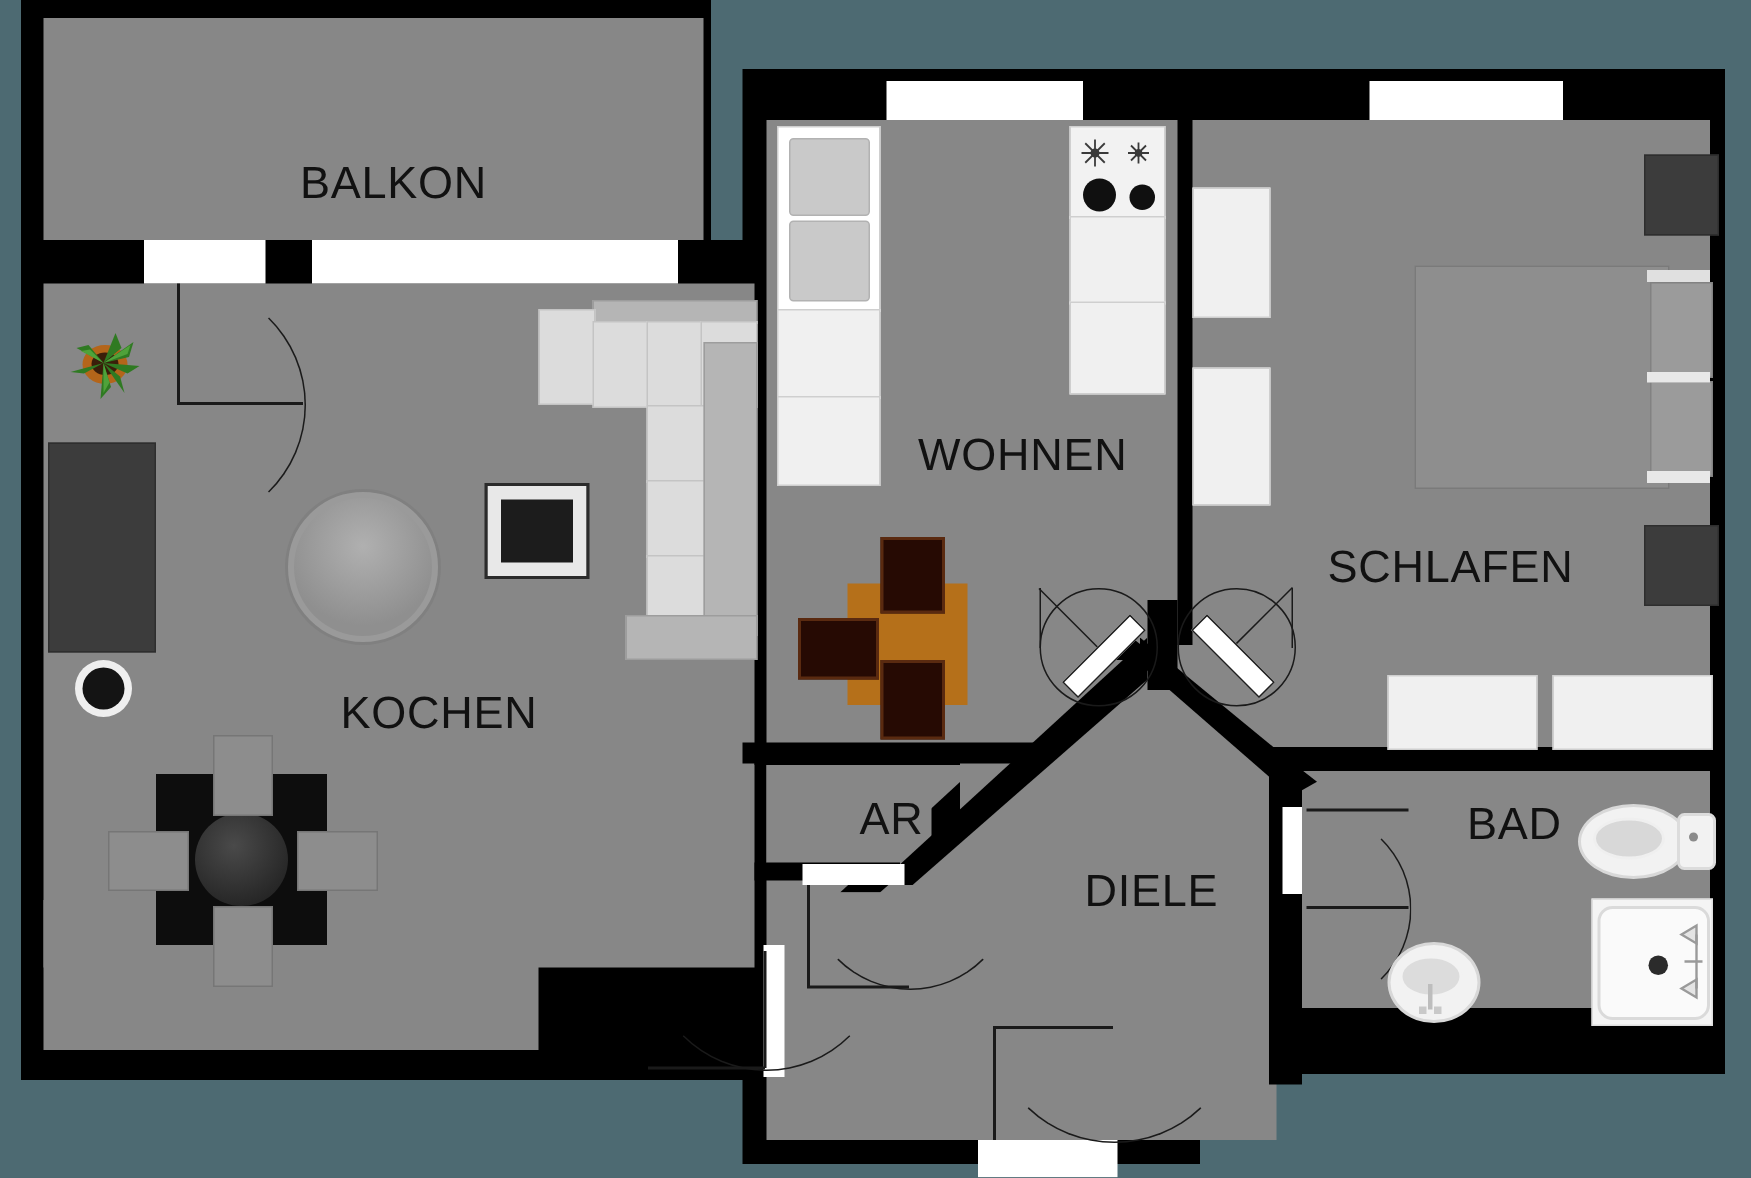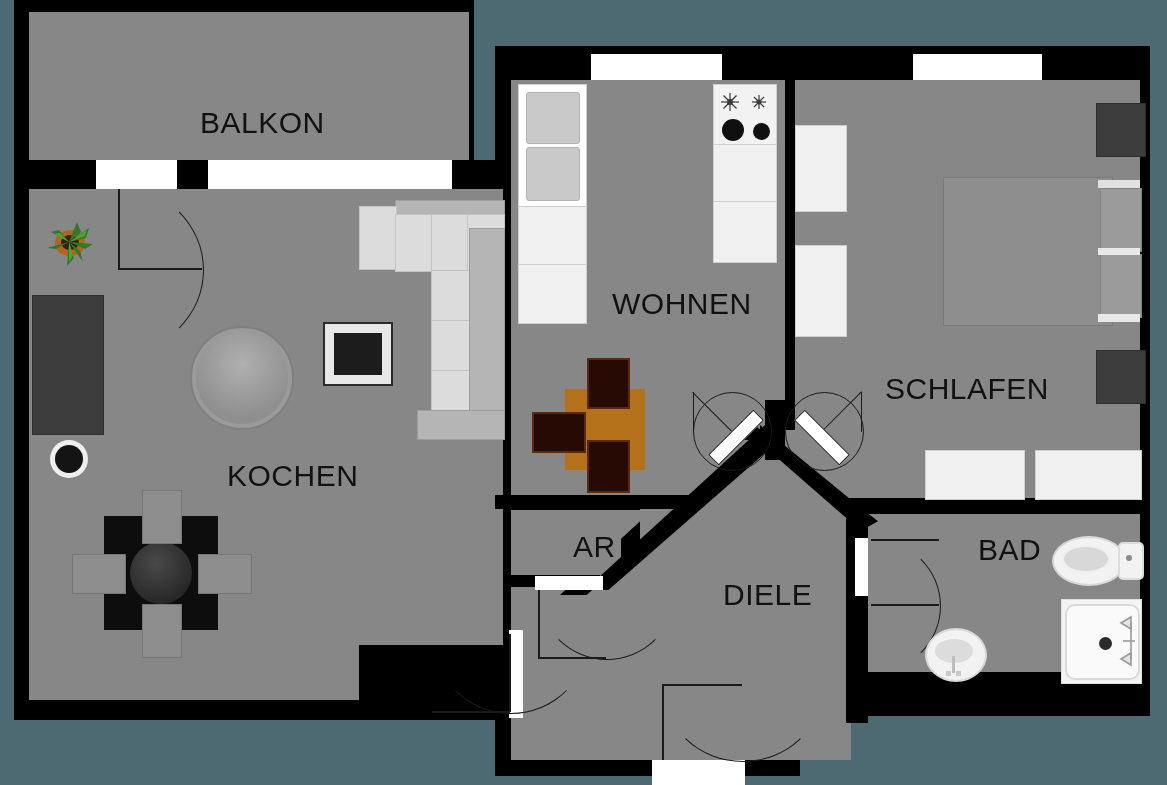--- a/index.html
+++ b/index.html
@@ -206,21 +206,21 @@
     <div class="burner" style="left:39px;top:38px;width:17px;height:17px;"></div>
   </div>
   <div class="cab" style="left:713px;top:144px;width:62px;height:57px;"></div>
   <div class="cab" style="left:713px;top:201px;width:62px;height:60px;"></div>
 
   <div class="wood" style="left:565px;top:389px;width:80px;height:81px;"></div>
   <div class="chair" style="left:587px;top:358px;width:39px;height:47px;"></div>
   <div class="chair" style="left:587px;top:440px;width:39px;height:49px;"></div>
   <div class="chair" style="left:532px;top:412px;width:50px;height:37px;"></div>
 
-  <div class="label room-label" style="left:885px;top:372px;text-align:right;">SCHLAFEN</div>
+  <div class="label room-label" style="left:885px;top:362px;text-align:right;">SCHLAFEN</div>
 
   <div class="cab" style="left:795px;top:125px;width:50px;height:85px;"></div>
   <div class="cab" style="left:795px;top:245px;width:50px;height:90px;"></div>
 
   <div class="bed" style="left:943px;top:177px;width:168px;height:147px;"></div>
   <div class="pillow" style="left:1100px;top:188px;width:40px;height:62px;"></div>
   <div class="pillow" style="left:1100px;top:254px;width:40px;height:62px;"></div>
   <div class="abs" style="left:1098px;top:180px;width:42px;height:8px;background:#e0e0e0;"></div>
   <div class="abs" style="left:1098px;top:248px;width:42px;height:7px;background:#e8e8e8;"></div>
   <div class="abs" style="left:1098px;top:314px;width:42px;height:8px;background:#e8e8e8;"></div>

